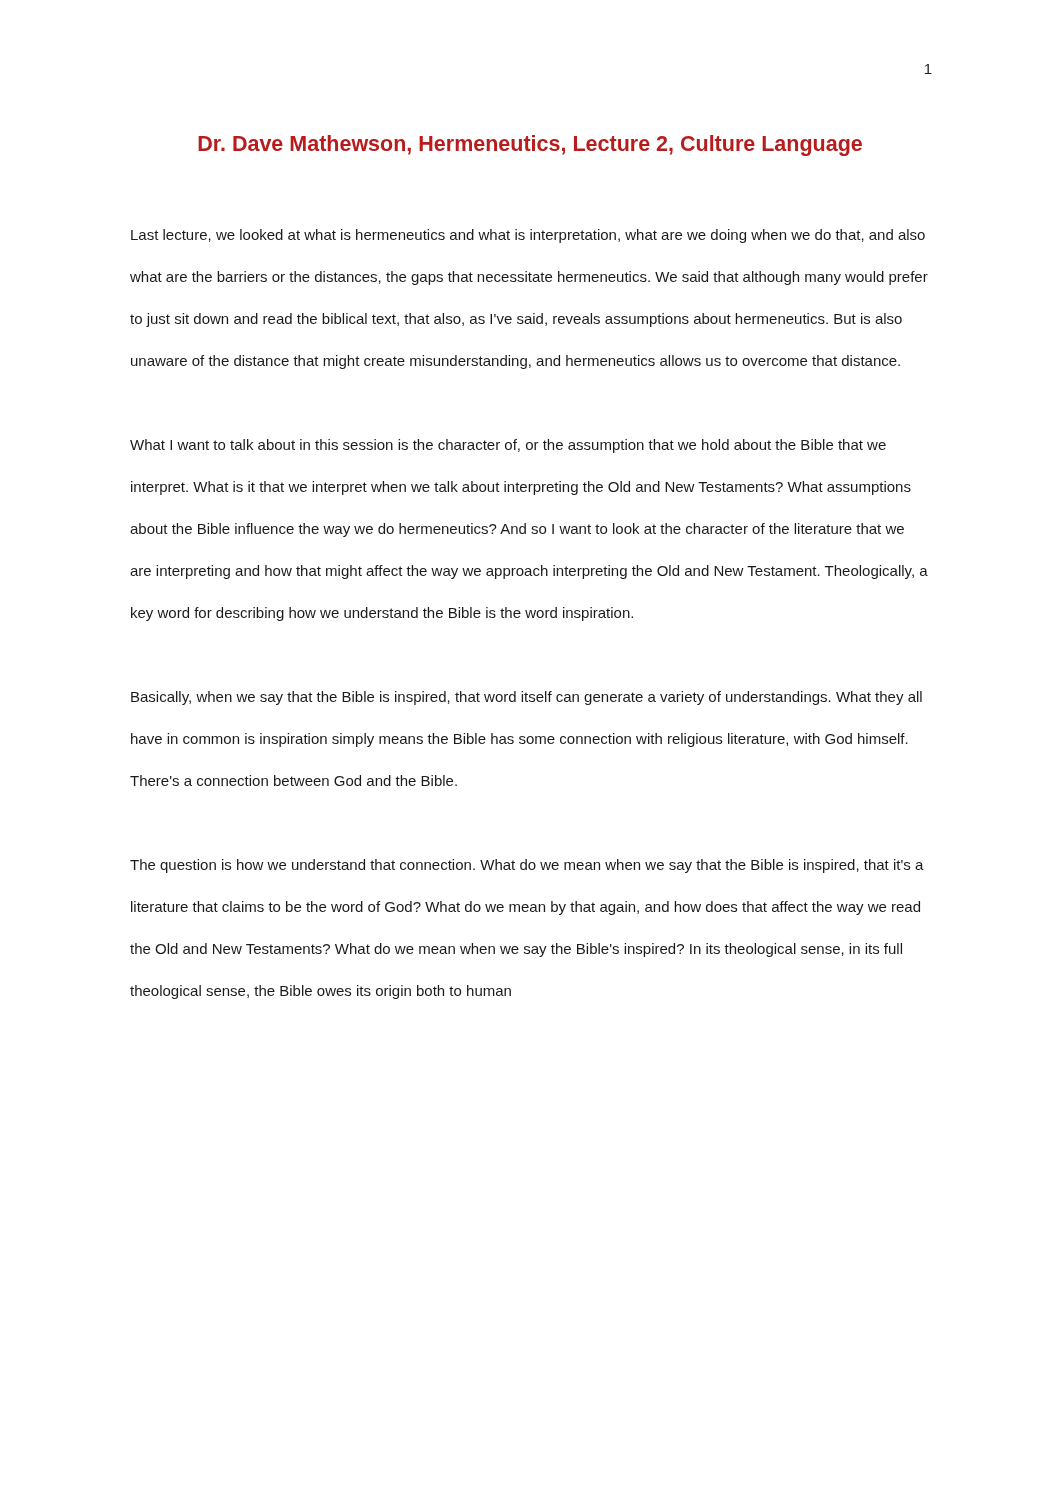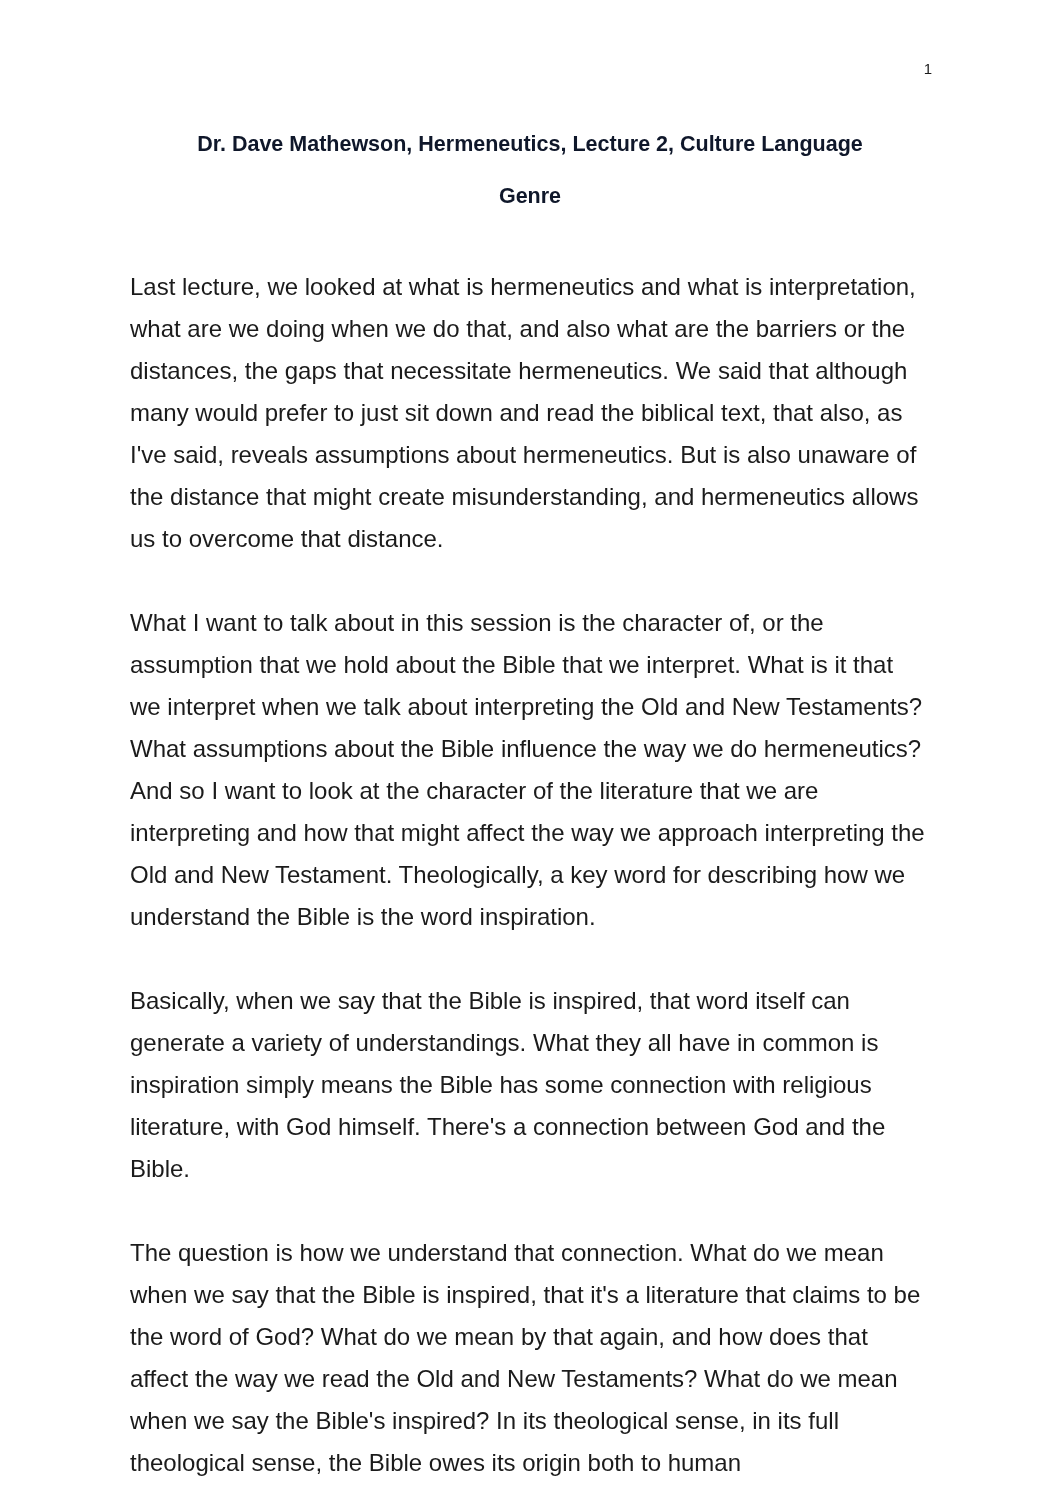--- a/index.html
+++ b/index.html
@@ -26,43 +26,42 @@
     color: #1b1b1b;
   }
   .content {
     padding: 118px 128px 0 130px;
   }
   .title-block {
     text-align: center;
     font-weight: 700;
     font-size: 21.5px;
     line-height: 52px;
-    color: #0f172a;
+    color: #b91c1c;
     margin: 0 0 44px 0;
   }
   .body-text p {
     margin: 0 0 42px 0;
-    font-size: 24px;
+    font-size: 15px;
     line-height: 42px;
     text-align: left;
     color: #1b1b1b;
   }
 </style>
 </head>
 <body>
 
 <div class="page">
 
   <div class="page-number">1</div>
 
   <div class="content">
 
     <div class="title-block">
       <div>Dr. Dave Mathewson, Hermeneutics, Lecture 2, Culture Language</div>
-      <div>Genre</div>
     </div>
 
     <div class="body-text">
       <p>Last lecture, we looked at what is hermeneutics and what is interpretation, what are we doing when we do that, and also what are the barriers or the distances, the gaps that necessitate hermeneutics. We said that although many would prefer to just sit down and read the biblical text, that also, as I've said, reveals assumptions about hermeneutics. But is also unaware of the distance that might create misunderstanding, and hermeneutics allows us to overcome that distance.</p>
       <p>What I want to talk about in this session is the character of, or the assumption that we hold about the Bible that we interpret. What is it that we interpret when we talk about interpreting the Old and New Testaments? What assumptions about the Bible influence the way we do hermeneutics? And so I want to look at the character of the literature that we are interpreting and how that might affect the way we approach interpreting the Old and New Testament. Theologically, a key word for describing how we understand the Bible is the word inspiration.</p>
       <p>Basically, when we say that the Bible is inspired, that word itself can generate a variety of understandings. What they all have in common is inspiration simply means the Bible has some connection with religious literature, with God himself. There's a connection between God and the Bible.</p>
       <p>The question is how we understand that connection. What do we mean when we say that the Bible is inspired, that it's a literature that claims to be the word of God? What do we mean by that again, and how does that affect the way we read the Old and New Testaments? What do we mean when we say the Bible's inspired? In its theological sense, in its full theological sense, the Bible owes its origin both to human</p>
     </div>
 
   </div>

